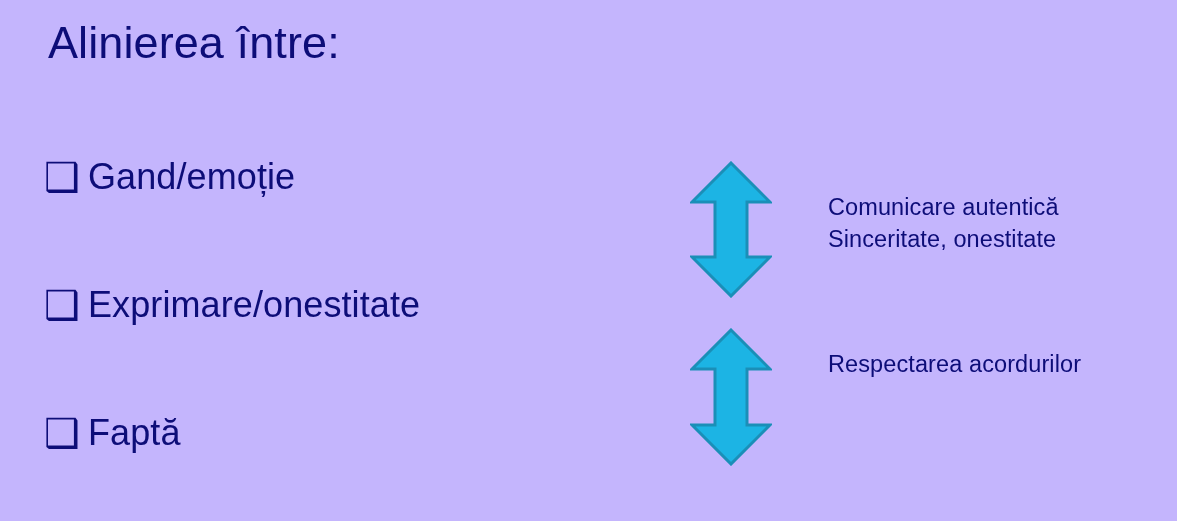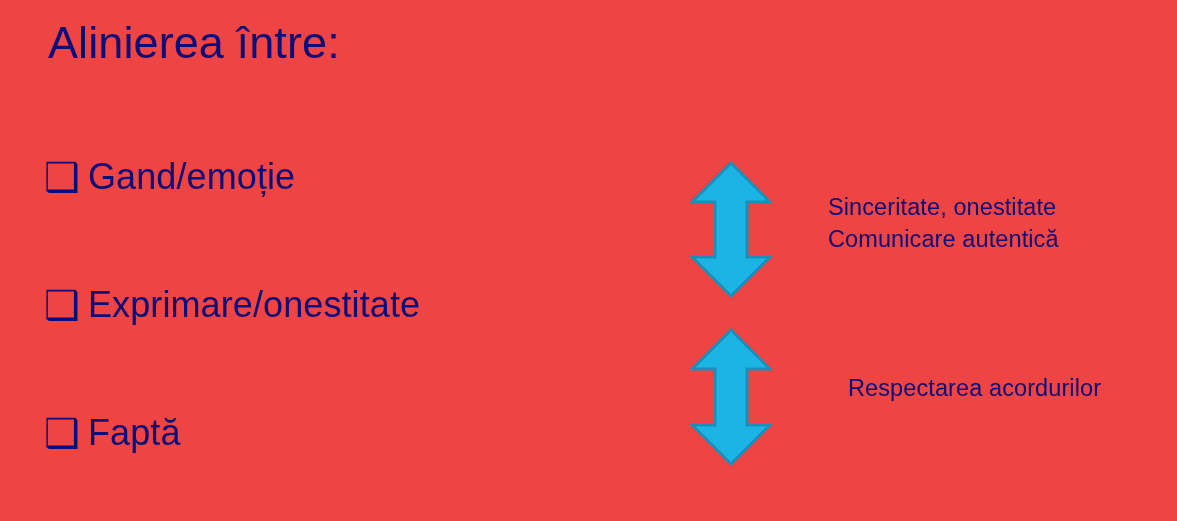--- a/index.html
+++ b/index.html
@@ -8,21 +8,21 @@
     padding: 0;
     background: #ffffff;
   }
   body {
     font-family: "Liberation Sans", sans-serif;
   }
   #slide {
     position: relative;
     width: 1177px;
     height: 521px;
-    background: #ef4444;
+    background: #c4b5fd;
     overflow: hidden;
   }
 
   
   #slide-title {
     position: absolute;
     left: 48px;
     top: 18px;
     font-size: 45px;
     line-height: 1.1;
@@ -78,21 +78,21 @@
     position: absolute;
     left: 828px;
     color: #0d0d78;
     font-size: 23.5px;
     line-height: 32px;
     font-weight: 400;
     white-space: nowrap;
     letter-spacing: 0.1px;
   }
   #annotation-top    { top: 191px; }
-  #annotation-bottom { top: 372px; margin-left: 20px; }
+  #annotation-bottom { top: 348px; }
 </style>
 </head>
 <body>
 
 <div id="slide">
 
   <div id="slide-title">Alinierea între:</div>
 
   <div id="bullet-list">
 
@@ -119,21 +119,21 @@
     </svg>
   </div>
 
   <div class="arrow" id="arrow-bottom">
     <svg viewBox="0 0 82 138" preserveAspectRatio="none">
       <polygon points="41,2 80,41 57,41 57,97 80,97 41,136 2,97 25,97 25,41 2,41" fill="#1cb4e4" stroke="#1a8fb8" stroke-width="3" stroke-linejoin="miter"></polygon>
     </svg>
   </div>
 
   <div class="annotation" id="annotation-top">
+    <div>Comunicare autentică</div>
     <div>Sinceritate, onestitate</div>
-    <div>Comunicare autentică</div>
   </div>
 
   <div class="annotation" id="annotation-bottom">
     <div>Respectarea acordurilor</div>
   </div>
 
 </div>
 
 </body></html>

